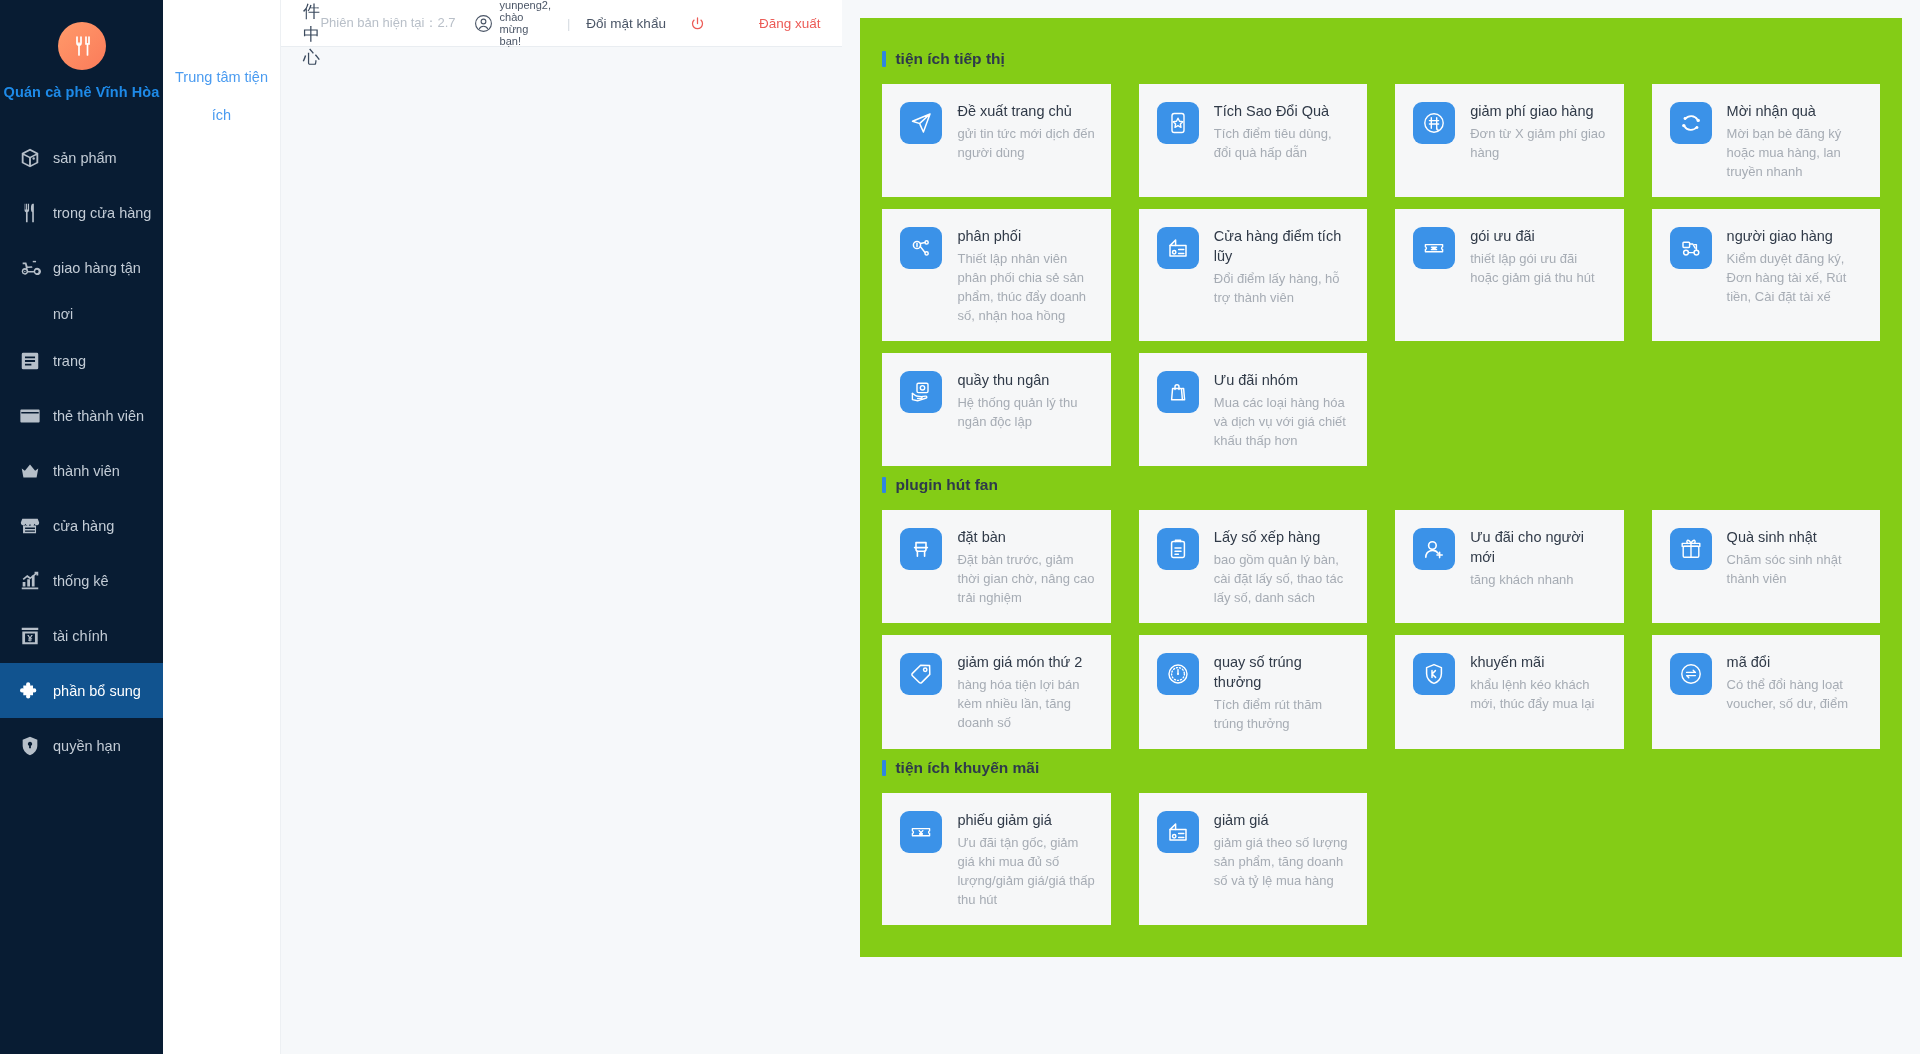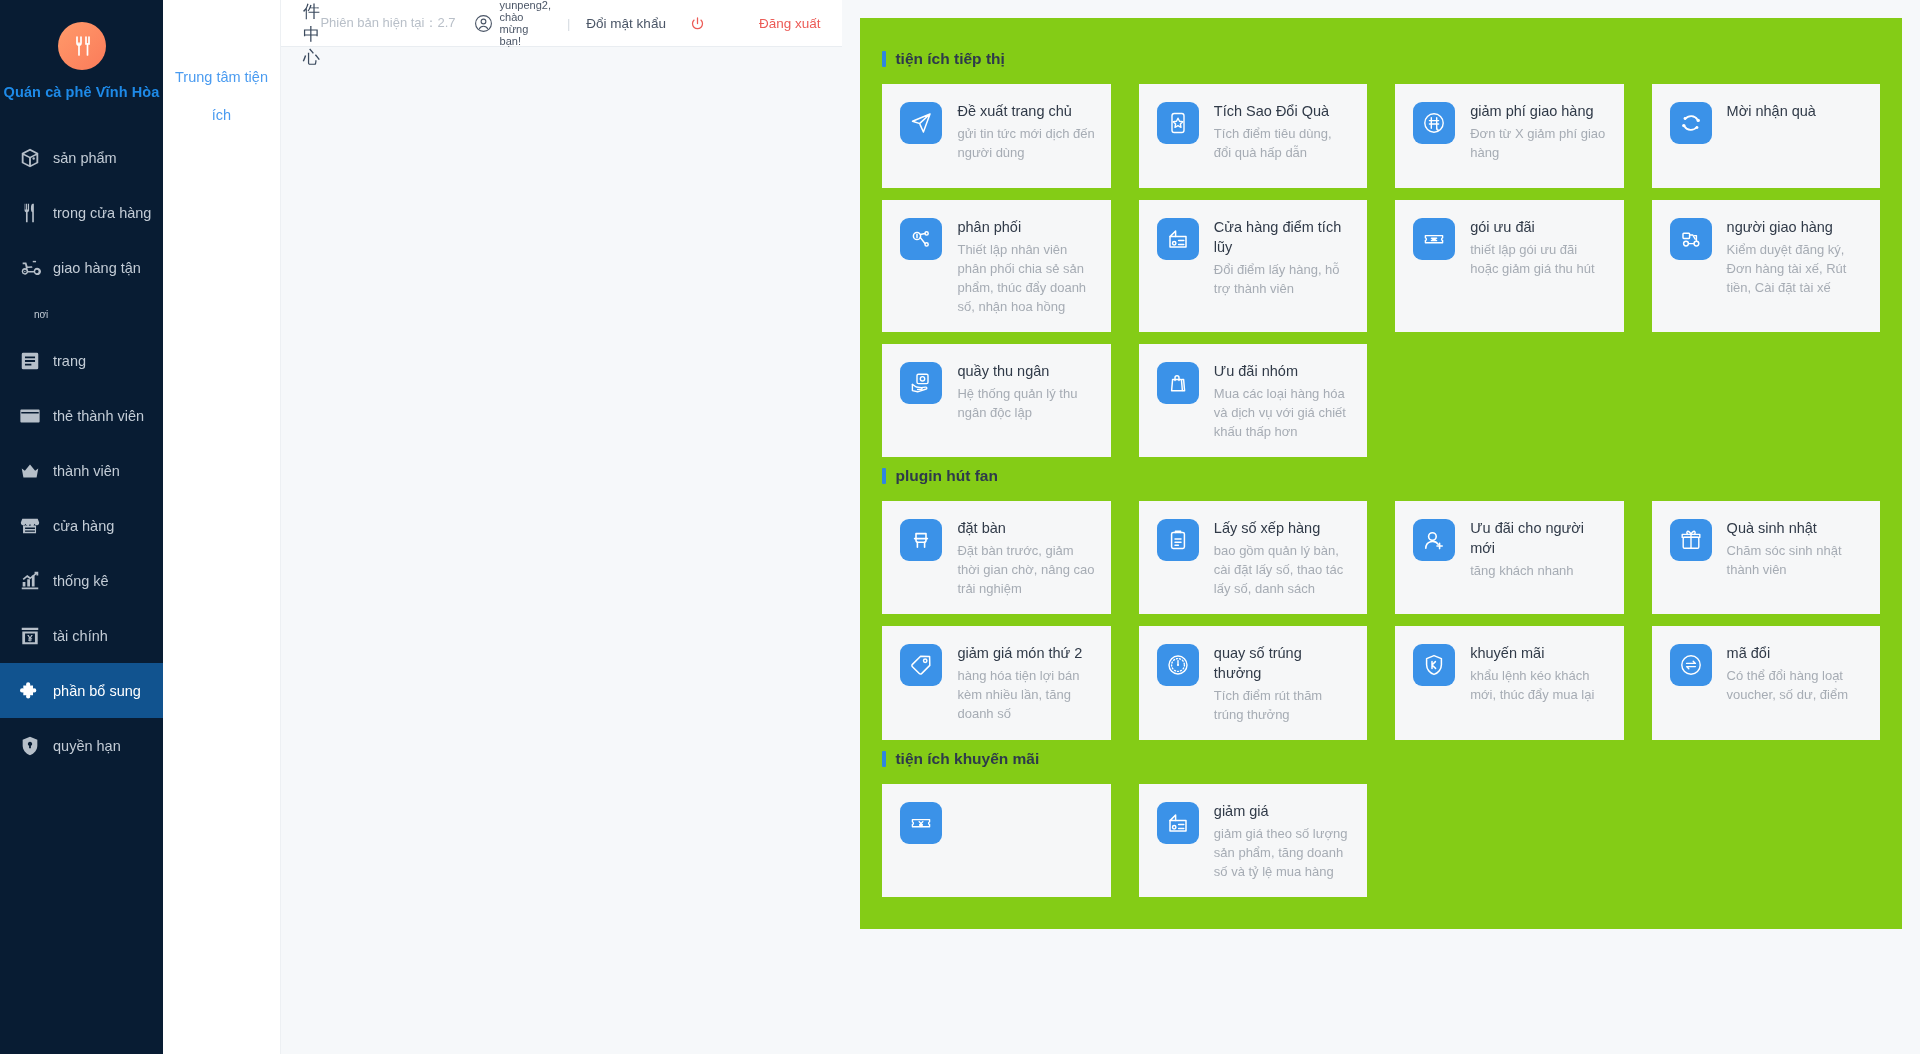--- a/index.html
+++ b/index.html
@@ -39,22 +39,22 @@
     cursor: pointer; position: relative;
   }
   .nav-item .nav-icon {
     width: 24px; height: 24px; margin-right: 11px;
     display: flex; align-items: center; justify-content: center;
     flex: 0 0 24px;
   }
   .nav-item .nav-icon svg { width: 22px; height: 22px; fill: #b6bfc9; }
   .nav-item.active { background: #11538f; color: #fff; }
   .nav-item.active .nav-icon svg { fill: #ffffff; }
-  .nav-sub { height: 38px; padding-left: 34px; display:flex; align-items:center;
-             font-size: 10px; color:#c3ccd6; }
+  .nav-sub { height: 38px; padding-left: 53px; display:flex; align-items:center;
+             font-size: 14px; color:#c3ccd6; }
 
   
   .subnav {
     width: 118px; flex: 0 0 118px;
     background: #ffffff;
     border-right: 1px solid #edf0f3;
     padding-top: 58px;
     text-align: center;
     height: 1054px;
   }
@@ -330,20 +330,21 @@
                     <path d="M18.6 8.8A7.6 7.6 0 0 0 6.2 8"></path>
                     <path d="M5.4 15.2A7.6 7.6 0 0 0 17.8 16"></path>
                     <circle cx="19.2" cy="9.4" r="1.7" fill="#fff" stroke="none"></circle>
                     <circle cx="4.8" cy="14.6" r="1.7" fill="#fff" stroke="none"></circle>
                     <circle cx="6" cy="7.4" r="1.4" fill="#fff" stroke="none"></circle>
                     <circle cx="18" cy="16.6" r="1.4" fill="#fff" stroke="none"></circle>
                   </svg>
                 </span>
                 <span class="card-body">
                   <span class="card-title" style="display:block">Mời nhận quà</span>
+                  <span class="card-desc" style="display:block">Mời bạn bè đăng ký hoặc mua hàng, lan truyền nhanh</span>
                 </span>
               </div>
               <div class="card h2">
                 <span class="card-icon">
                   <svg viewBox="0 0 24 24" fill="none" stroke="#fff" stroke-width="1.5" stroke-linecap="round" stroke-linejoin="round">
                     <circle cx="8" cy="9" r="3.6"></circle>
                     <path d="M8 7.6v2.8"></path>
                     <circle cx="17.6" cy="6.4" r="1.6"></circle>
                     <circle cx="17.6" cy="17.4" r="1.6"></circle>
                     <path d="M11.2 10.4l4.6 5.8M11.4 7.6l4.6-1"></path>
@@ -539,20 +540,24 @@
               <span>tiện ích khuyến mãi</span>
             </div>
             <div class="grid">
               <div class="card h2">
                 <span class="card-icon">
                   <svg viewBox="0 0 24 24" fill="none" stroke="#fff" stroke-width="1.35" stroke-linecap="round" stroke-linejoin="round">
                     <path d="M3.4 8.6h17.2v2.2a1.4 1.4 0 0 0 0 2.7v2.2H3.4v-2.2a1.4 1.4 0 0 0 0-2.7V8.6z"></path>
                     <path d="M10.2 10.6 12 12.8l1.8-2.2M12 12.8v2.8M10.6 13.6h2.8M10.6 14.8h2.8"></path>
                   </svg>
                 </span>
+                <span class="card-body">
+                  <span class="card-title" style="display:block">phiếu giảm giá</span>
+                  <span class="card-desc" style="display:block">Ưu đãi tận gốc, giảm giá khi mua đủ số lượng/giảm giá/giá thấp thu hút</span>
+                </span>
               </div>
               <div class="card h2">
                 <span class="card-icon">
                   <svg viewBox="0 0 24 24" fill="none" stroke="#fff" stroke-width="1.5" stroke-linecap="round" stroke-linejoin="round">
                     <path d="M4 9.6 9.6 4v5.6H4z"></path>
                     <path d="M4 9.6V20h16V9.6H9.6"></path>
                     <circle cx="8.2" cy="16.2" r="1.7"></circle>
                     <path d="M12.6 13.4h5.2M12.6 17.4h5.2"></path>
                   </svg>
                 </span>

